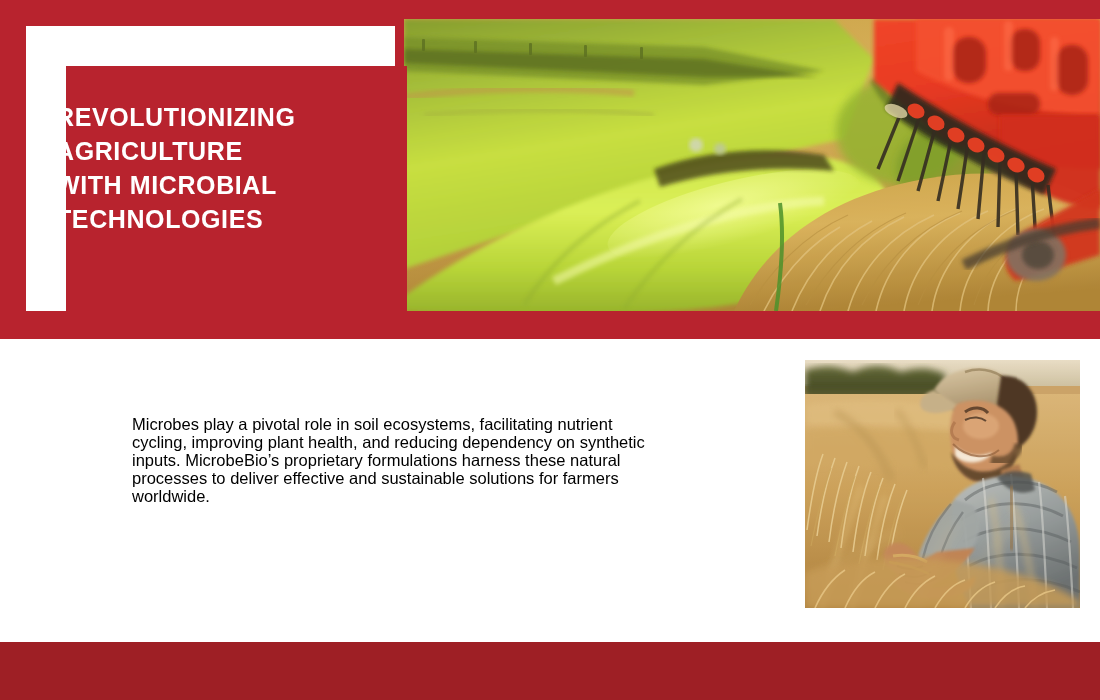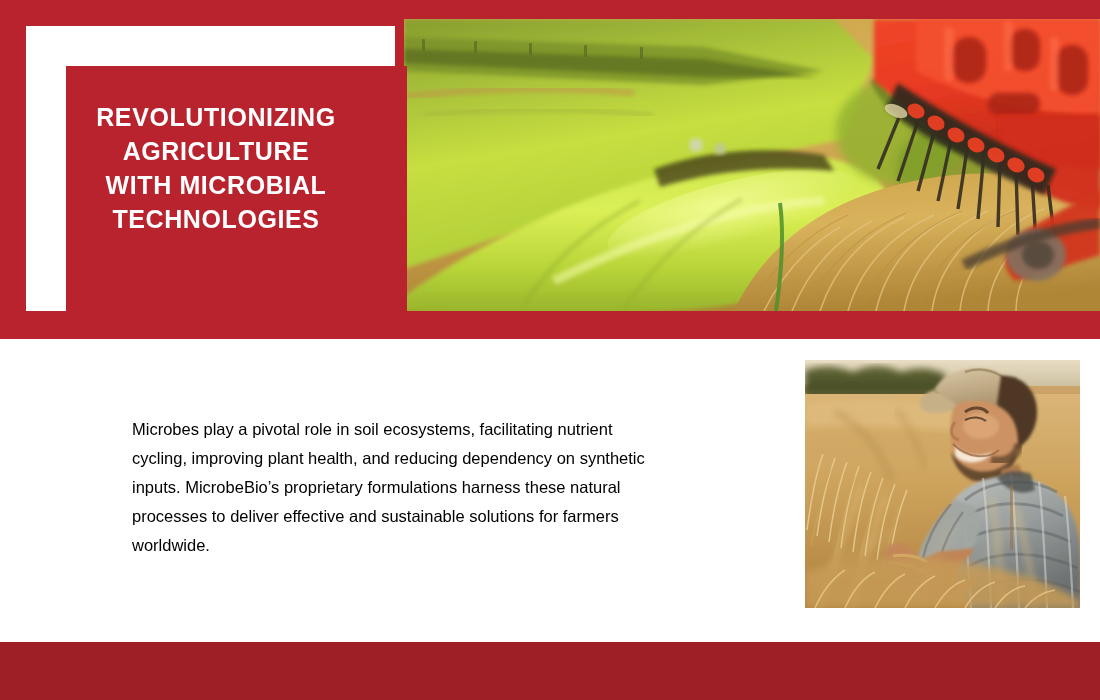--- a/index.html
+++ b/index.html
@@ -49,21 +49,20 @@
     position: absolute;
     left: 56px;
     top: 100px;
     width: 320px;
     color: #ffffff;
     font-size: 25px;
     font-weight: bold;
     line-height: 34px;
     letter-spacing: 0.6px;
     white-space: pre-line;
-    text-align: center;
   }
 
   
   .hero-photo {
     position: absolute;
     left: 404px;
     top: 19px;
     width: 696px;
     height: 292px;
     overflow: hidden;
@@ -76,21 +75,21 @@
   }
 
   
   .body-text {
     position: absolute;
     left: 132px;
     top: 398px;
     width: 520px;
     color: #000000;
     font-size: 16.5px;
-    line-height: 29px;
+    line-height: 18px;
   }
 
   
   .farmer-photo {
     position: absolute;
     left: 805px;
     top: 360px;
     width: 275px;
     height: 248px;
     overflow: hidden;

